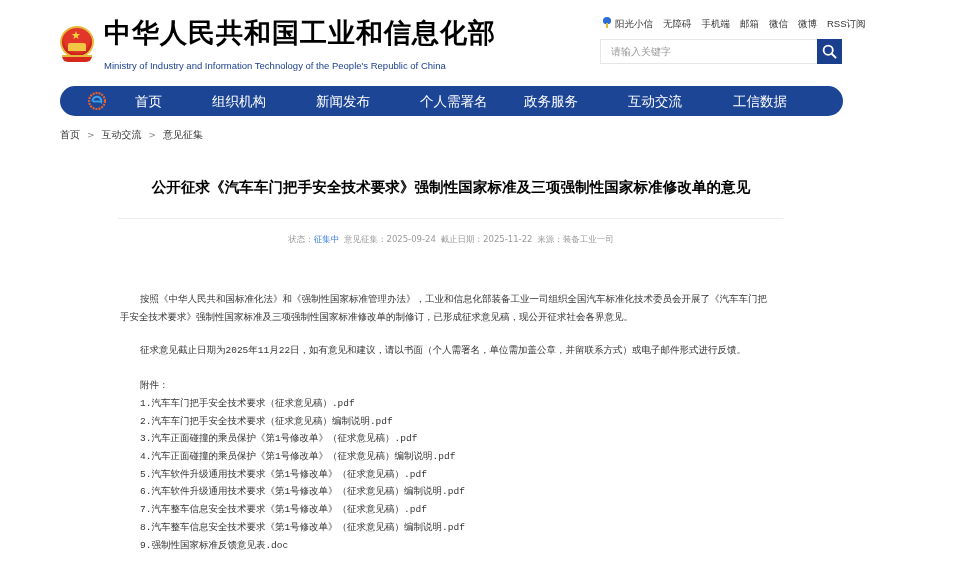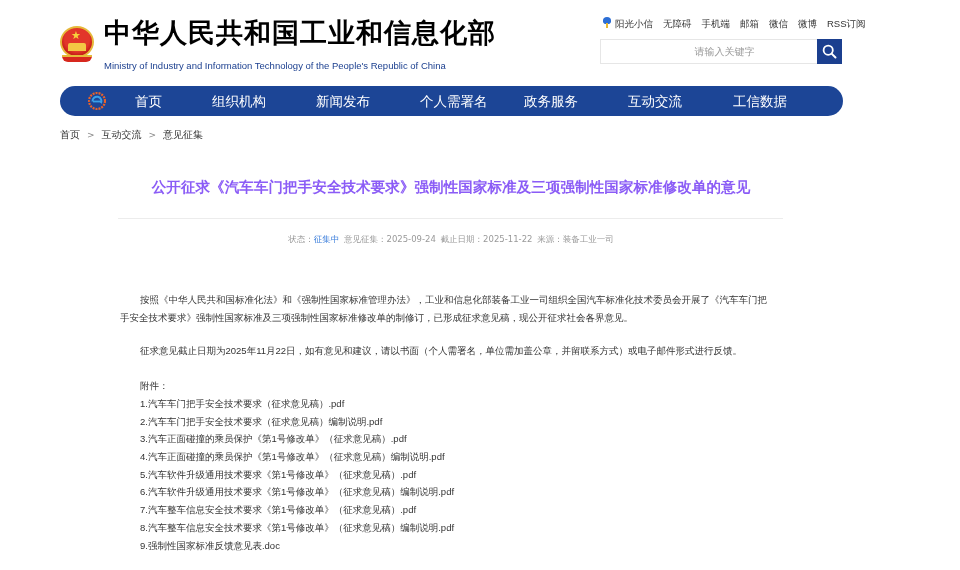--- a/index.html
+++ b/index.html
@@ -20,45 +20,45 @@
   .logo-en { font-size: 9.5px; color: #1b3f8f; line-height: 12px; margin-top: 12px; white-space: nowrap; }
 
   .toplinks { position: absolute; left: 603px; top: 17px; display: flex; align-items: center; font-size: 9.5px; color: #333; }
   .toplinks .lnk { margin-right: 10px; white-space: nowrap; cursor: pointer; }
   .toplinks .lnk:last-child { margin-right: 0; }
   .sun-icon { display: inline-block; width: 8px; height: 11px; margin-right: 4px; position: relative; vertical-align: -1px; }
   .sun-icon::before { content: ""; position: absolute; left: 0; top: 0; width: 8px; height: 7px; border-radius: 50% 50% 40% 40%; background: #2c6ed5; }
   .sun-icon::after { content: ""; position: absolute; left: 3px; top: 6px; width: 2px; height: 5px; background: #e8b830; }
 
   .search { position: absolute; left: 600px; top: 39px; width: 242px; height: 25px; border: 1px solid #e6e6e6; background: #fff; }
-  .search input { position: absolute; left: 12px; top: 0; width: 216px; height: 23px; border: none; outline: none; padding-left: 7px; font-size: 10px; color: #333; background: transparent; font-family: "DejaVu Sans", sans-serif; text-align: center; }
+  .search input { position: absolute; left: 3px; top: 0; width: 216px; height: 23px; border: none; outline: none; padding-left: 7px; font-size: 10px; color: #333; background: transparent; font-family: "DejaVu Sans", sans-serif; }
   .search input::placeholder { color: #999; }
   .search-btn { position: absolute; right: -1px; top: -1px; width: 25px; height: 25px; background: #1b3f8f; cursor: pointer; }
   .search-btn svg { position: absolute; left: 5px; top: 5px; }
 
   
   .nav { position: absolute; left: 60px; top: 86px; width: 783px; height: 30px; background: #1c4596; border-radius: 15px; display: flex; align-items: center; }
   .nav-icon { position: absolute; left: 28px; top: 6px; width: 18px; height: 18px; }
   .nav-items { position: absolute; left: 0; top: 0; height: 30px; width: 783px; }
   .nav-item { position: absolute; top: 0; height: 30px; line-height: 30px; color: #fff; font-size: 13.5px; cursor: pointer; white-space: nowrap; font-family: "DejaVu Sans", sans-serif; }
 
   
   .breadcrumb { position: absolute; left: 60px; top: 128px; font-size: 10px; color: #333; display: flex; align-items: center; white-space: nowrap; font-family: "DejaVu Sans", sans-serif; }
   .breadcrumb .crumb { cursor: pointer; }
   .breadcrumb .sep { color: #888; margin: 0 7px; font-size: 9px; }
   .breadcrumb .crumb.current { cursor: default; }
 
   
-  .title { position: absolute; left: 0; top: 178px; width: 902px; text-align: center; font-size: 14.5px; font-weight: bold; color: #8b5cf6; white-space: nowrap; font-family: "DejaVu Sans", sans-serif; letter-spacing: 0.1px; }
+  .title { position: absolute; left: 0; top: 178px; width: 902px; text-align: center; font-size: 14.5px; font-weight: bold; color: #000000; white-space: nowrap; font-family: "DejaVu Sans", sans-serif; letter-spacing: 0.1px; }
   .divider { position: absolute; left: 118px; top: 218px; width: 665px; height: 1px; background: #ececec; }
   .meta { position: absolute; left: 0; top: 234px; width: 902px; text-align: center; font-size: 8.5px; color: #999; white-space: nowrap; font-family: "DejaVu Sans", sans-serif; }
   .meta .item { margin: 0 1px; }
   .meta .status-val { color: #3a7ddb; }
 
-  .content { position: absolute; left: 140px; top: 291px; width: 650px; font-size: 9.5px; color: #333; line-height: 17.5px; font-family: Liberation Sans, sans-serif; }
+  .content { position: absolute; left: 140px; top: 291px; width: 650px; font-size: 9.5px; color: #333; line-height: 17.5px; font-family: Liberation Mono, monospace; }
   .para1 { text-indent: 0; }
   .para1 .l1 { padding-left: 0; display: block; white-space: nowrap; }
   .para1 .l2 { display: block; margin-left: -20px; white-space: nowrap; }
   .para2 { position: absolute; top: 51px; left: 0; white-space: nowrap; }
   .attach-label { position: absolute; top: 86px; left: 0; white-space: nowrap; }
   .attachments { position: absolute; top: 104px; left: 0; list-style: none; }
   .attachments li { height: 17.7px; line-height: 17.7px; white-space: nowrap; cursor: pointer; color: #333; }
 </style>
 </head>
 <body>

